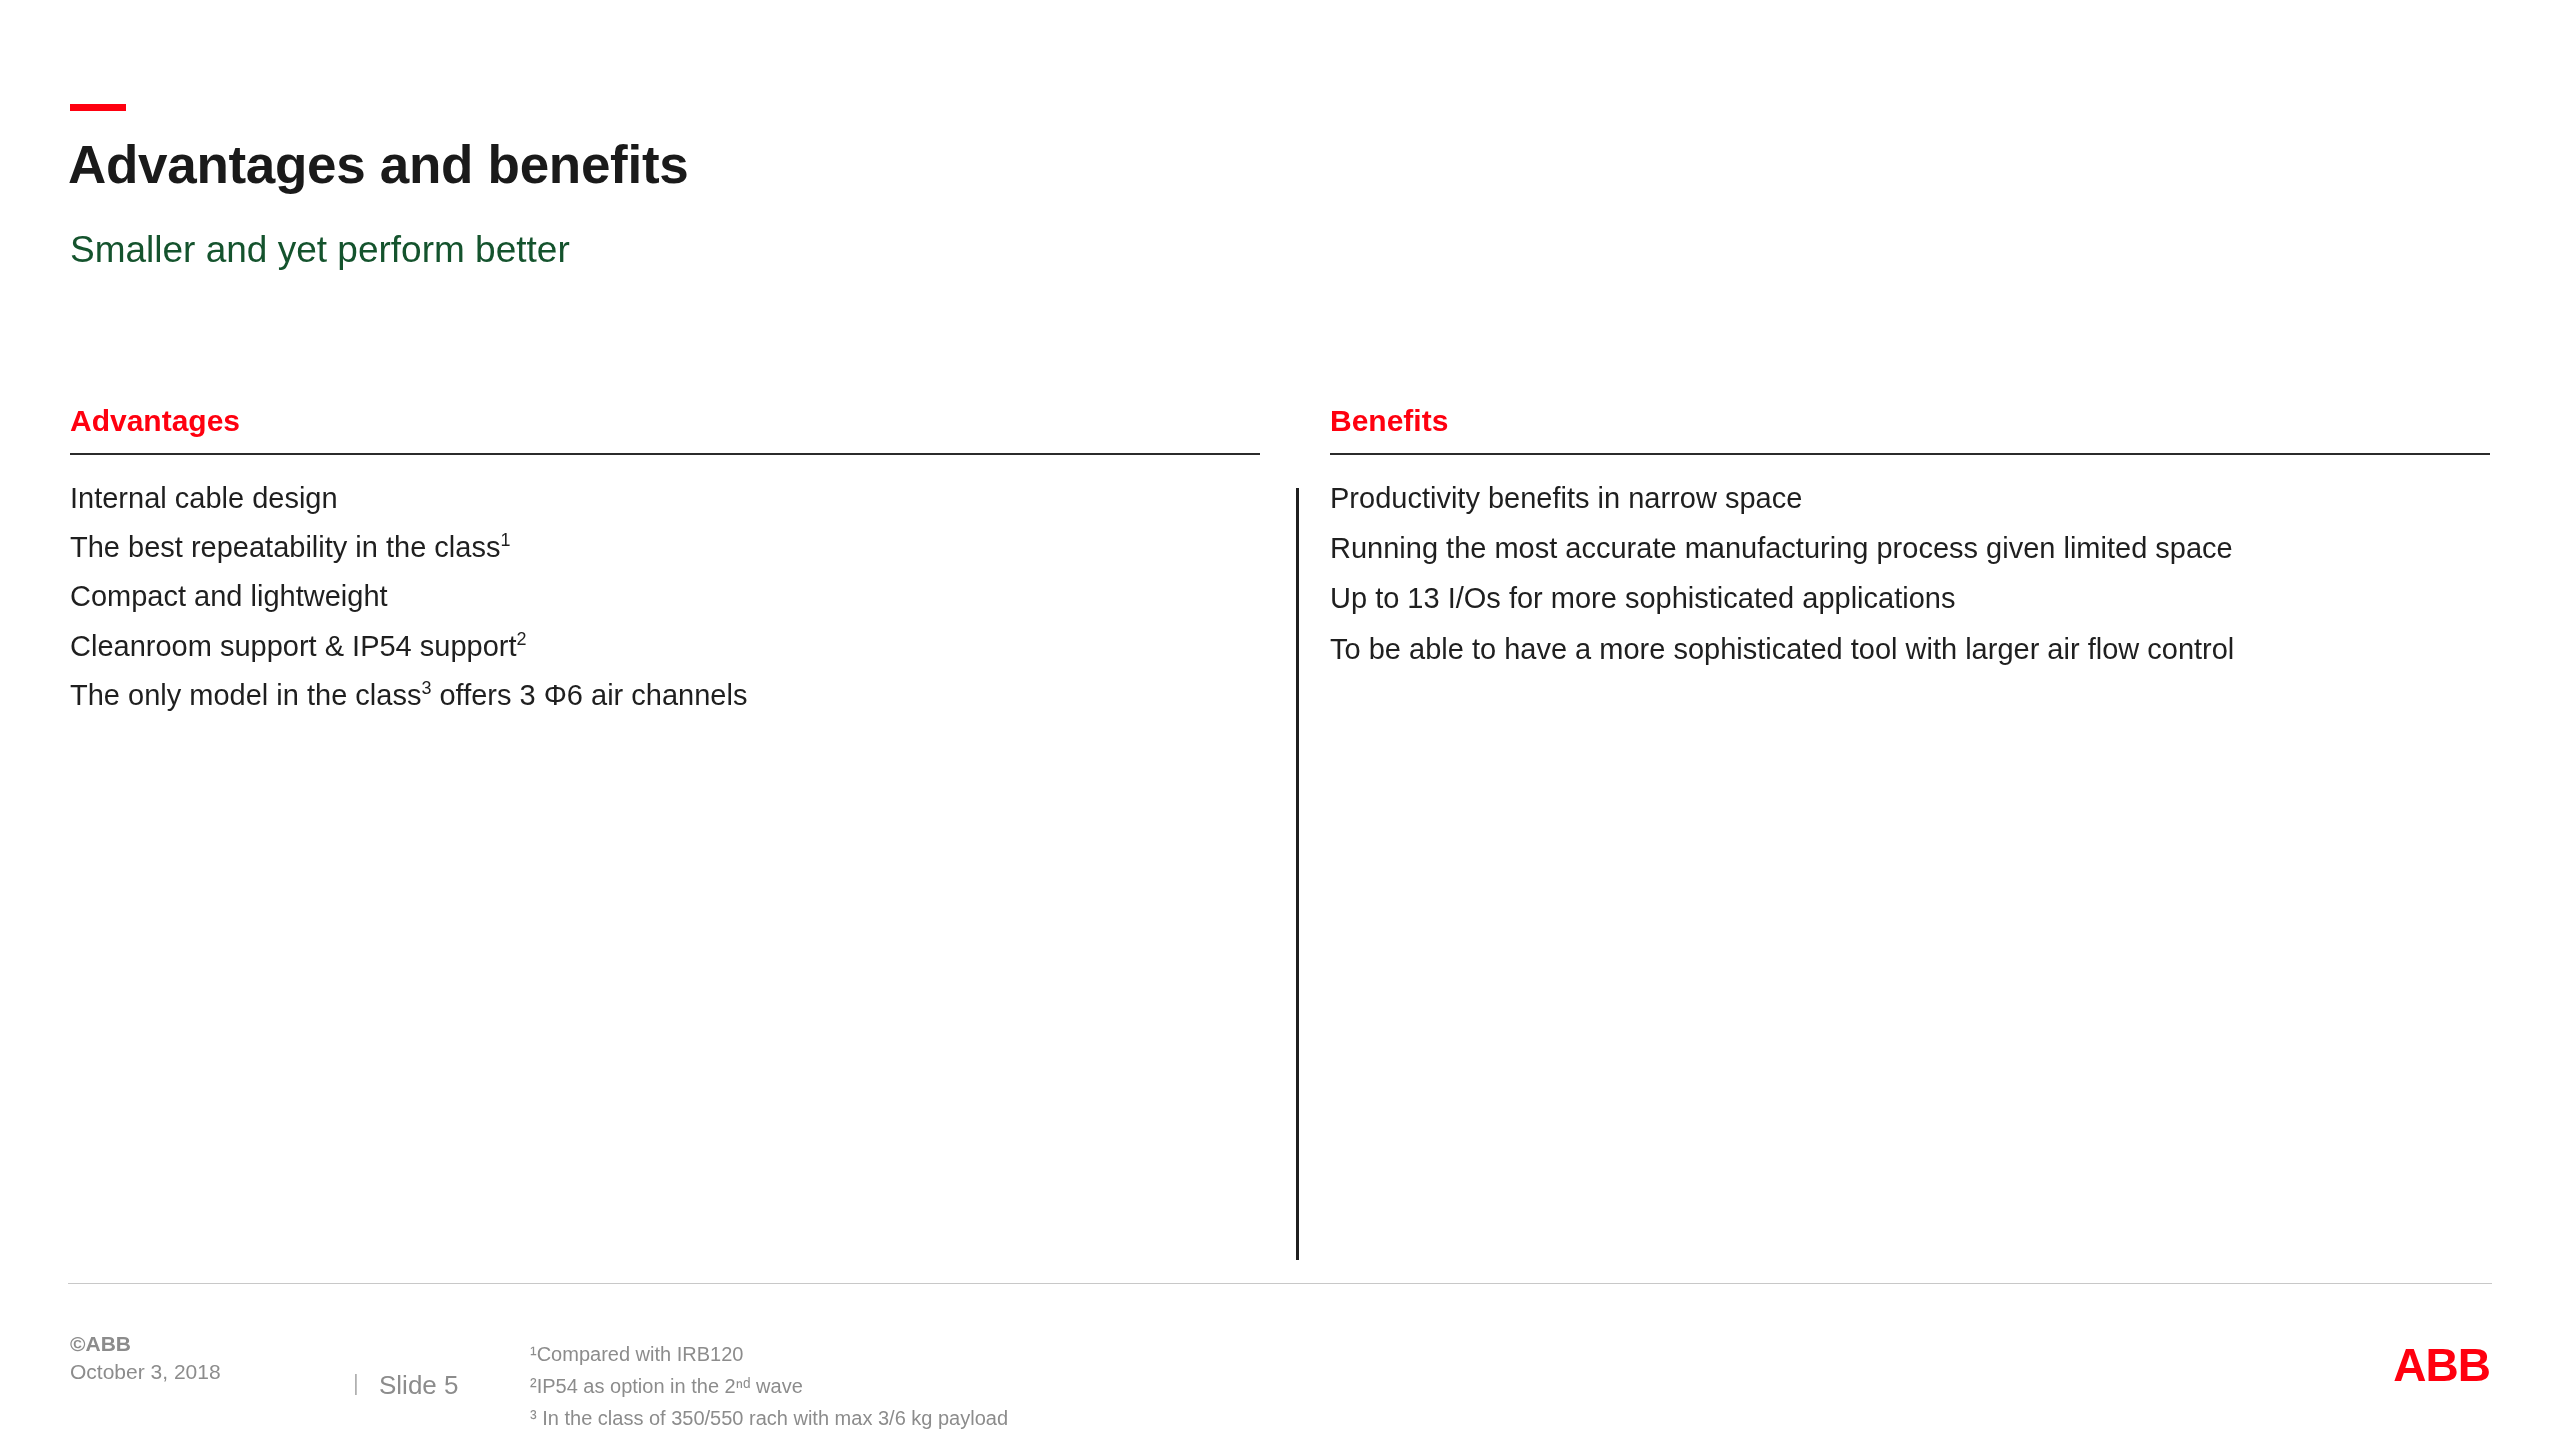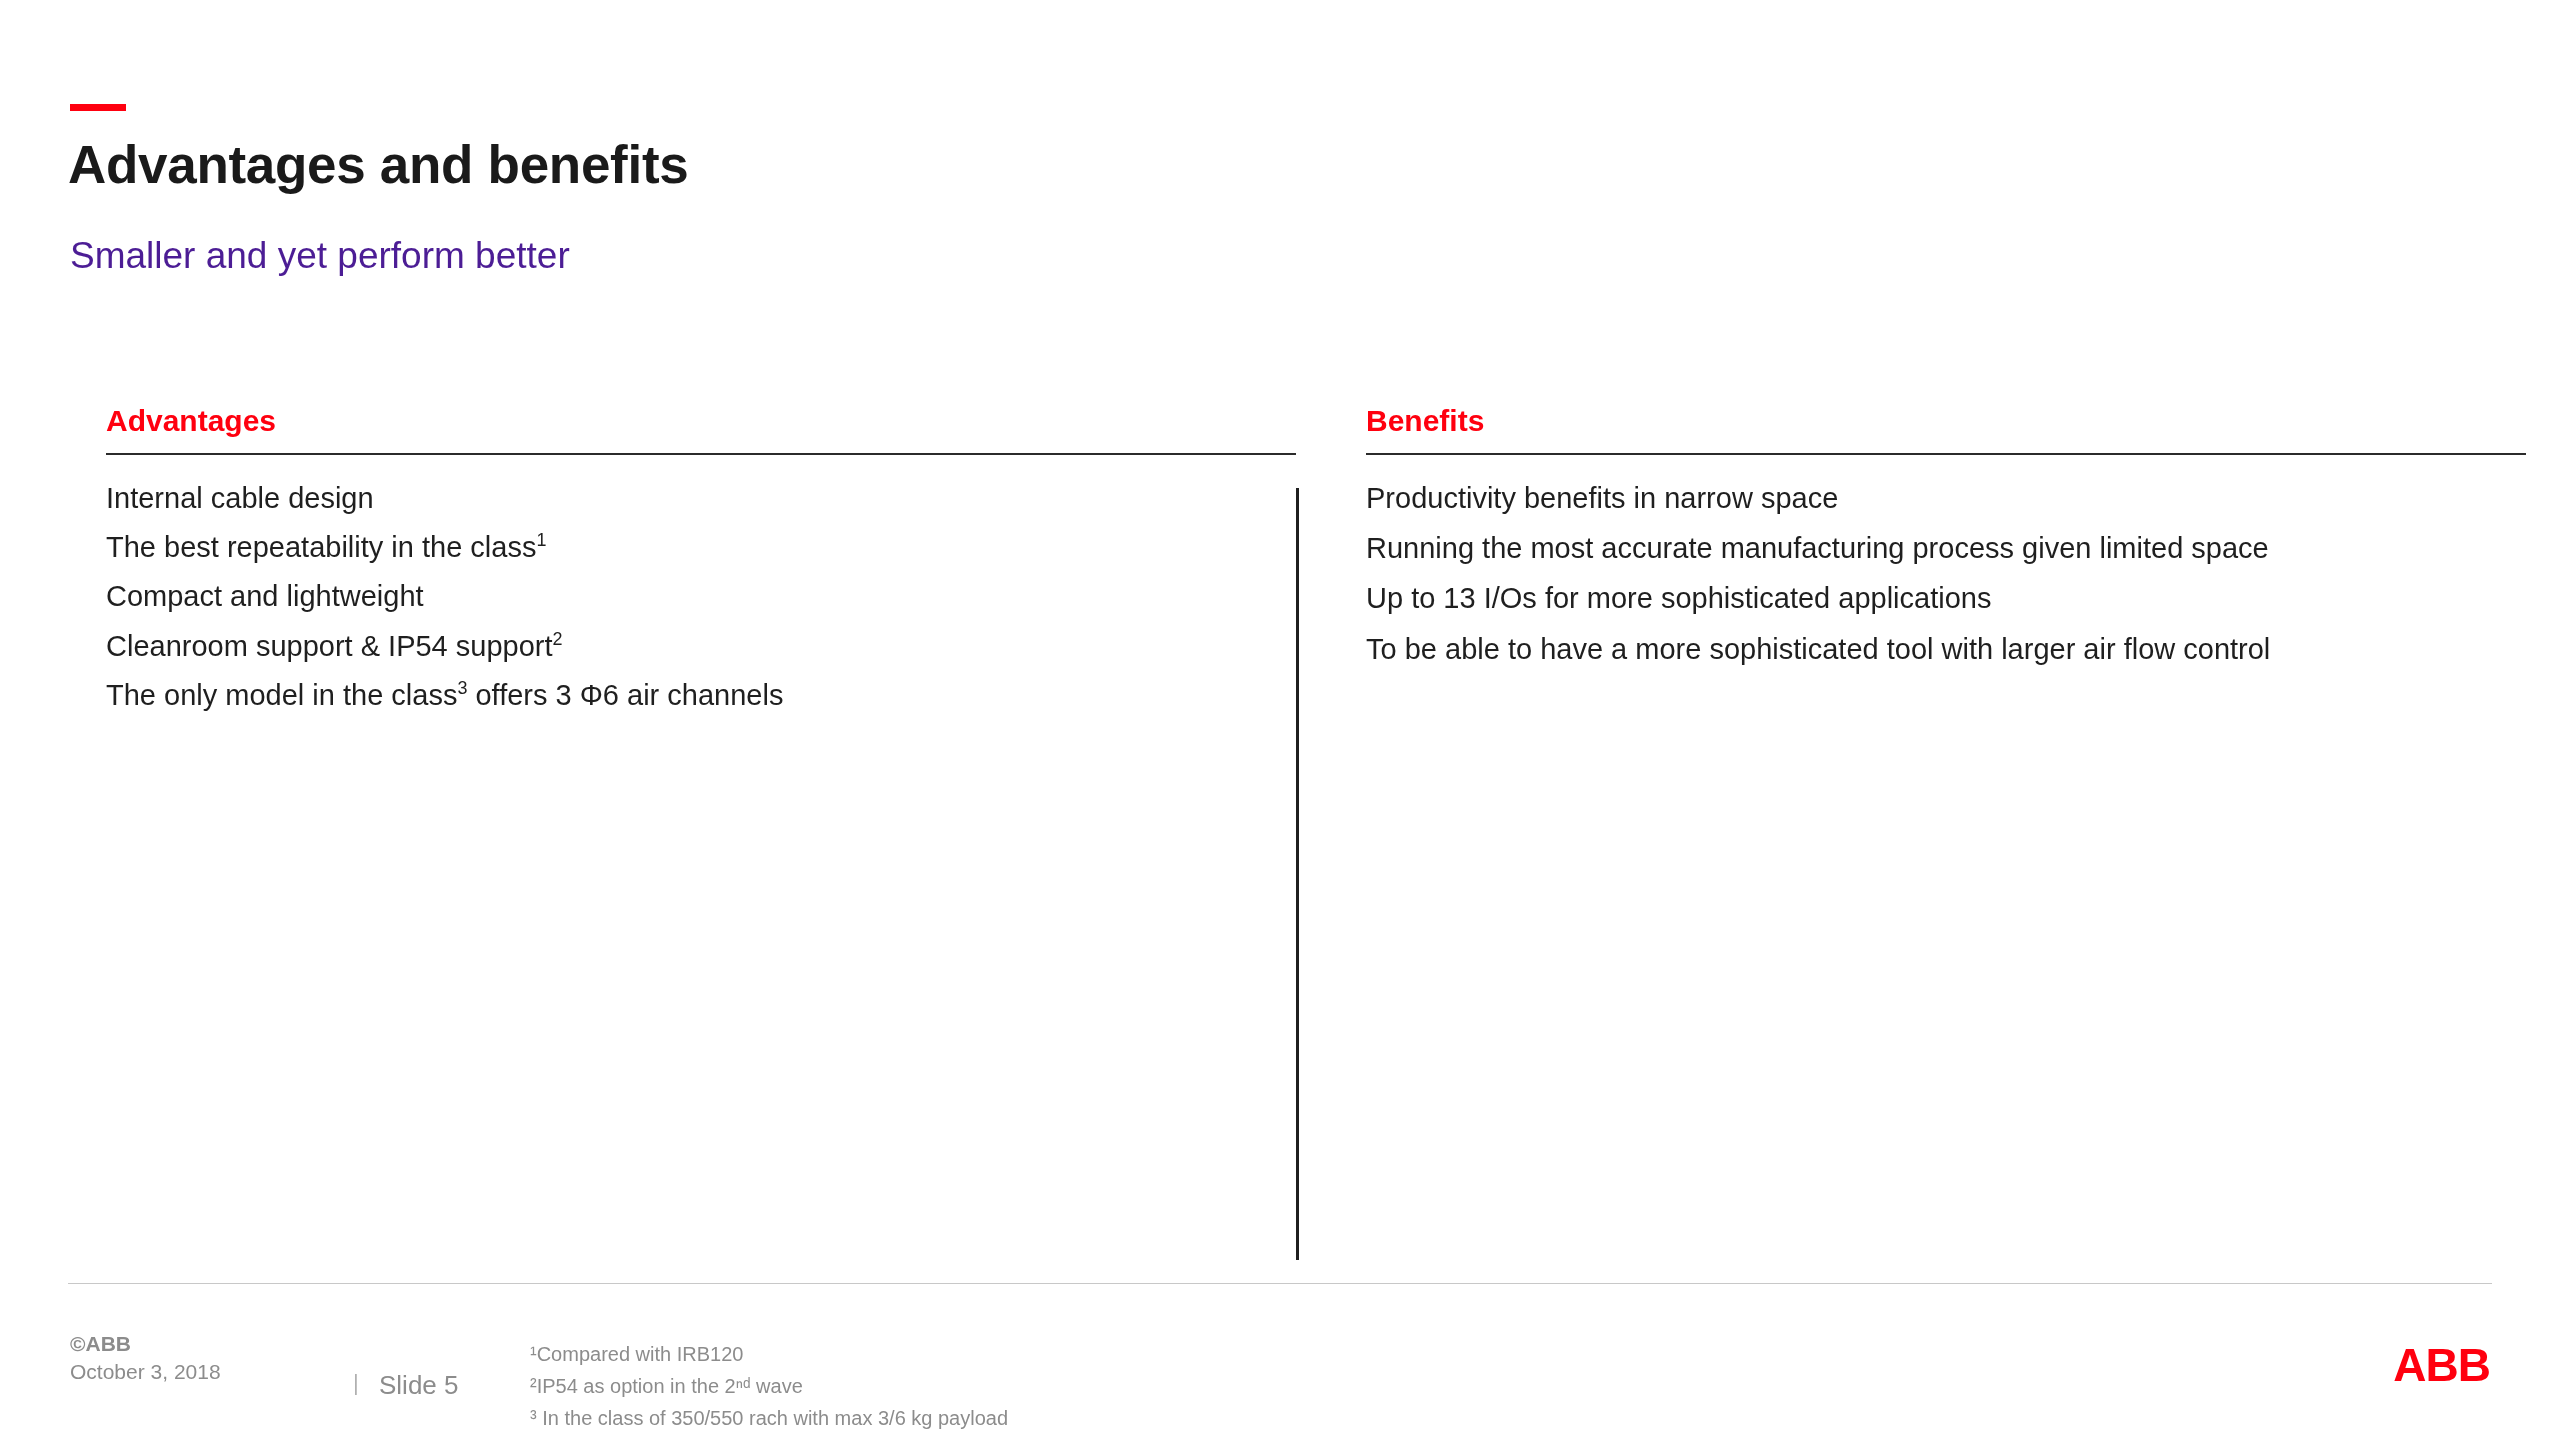--- a/index.html
+++ b/index.html
@@ -37,32 +37,31 @@
     top: 136px;
     font-size: 53px;
     font-weight: bold;
     letter-spacing: -0.3px;
     color: #1a1a1a;
     line-height: 1.1;
   }
   .subtitle {
     position: absolute;
     left: 70px;
-    top: 236px;
+    top: 230px;
     font-size: 37px;
     font-weight: normal;
-    color: #4c1d95;
+    color: #14532d;
     line-height: 1.1;
   }
 
   
   .col {
     position: absolute;
     top: 404px;
-    margin-left: 36px;
   }
   .col-left  { left: 70px;  width: 1190px; }
   .col-right { left: 1330px; width: 1160px; }
 
   .col-head {
     font-size: 30px;
     font-weight: bold;
     color: #ff000f;
     margin: 0 0 16px 0;
     line-height: 1.1;

